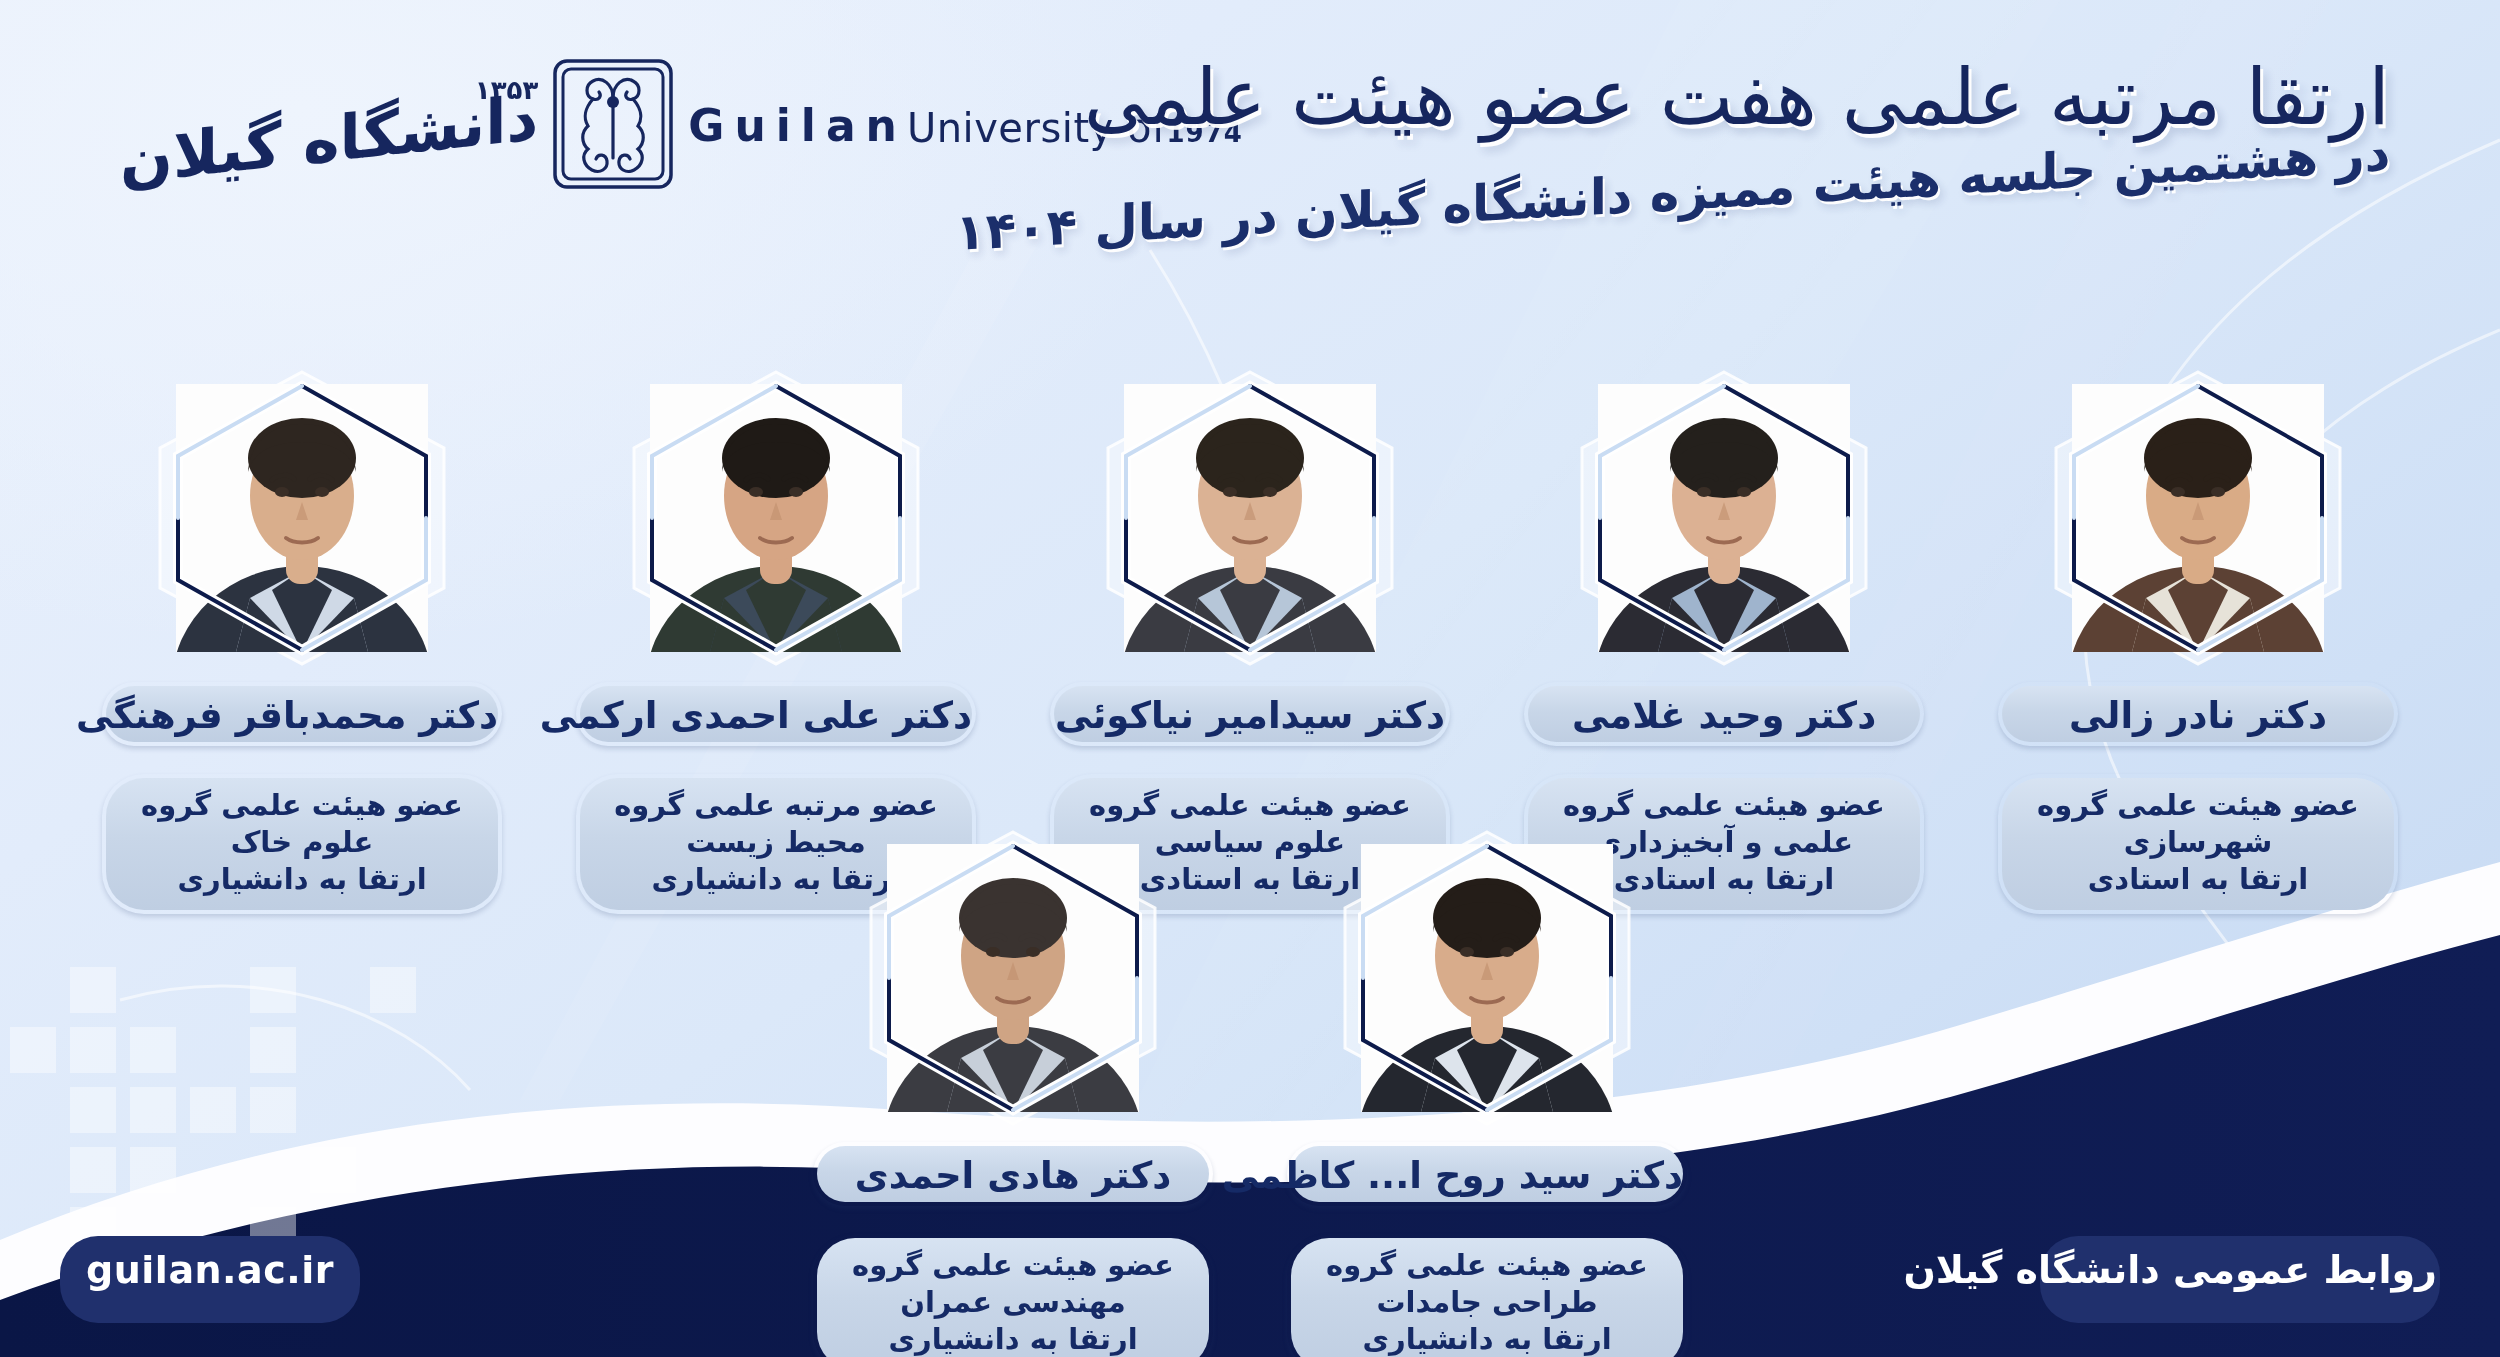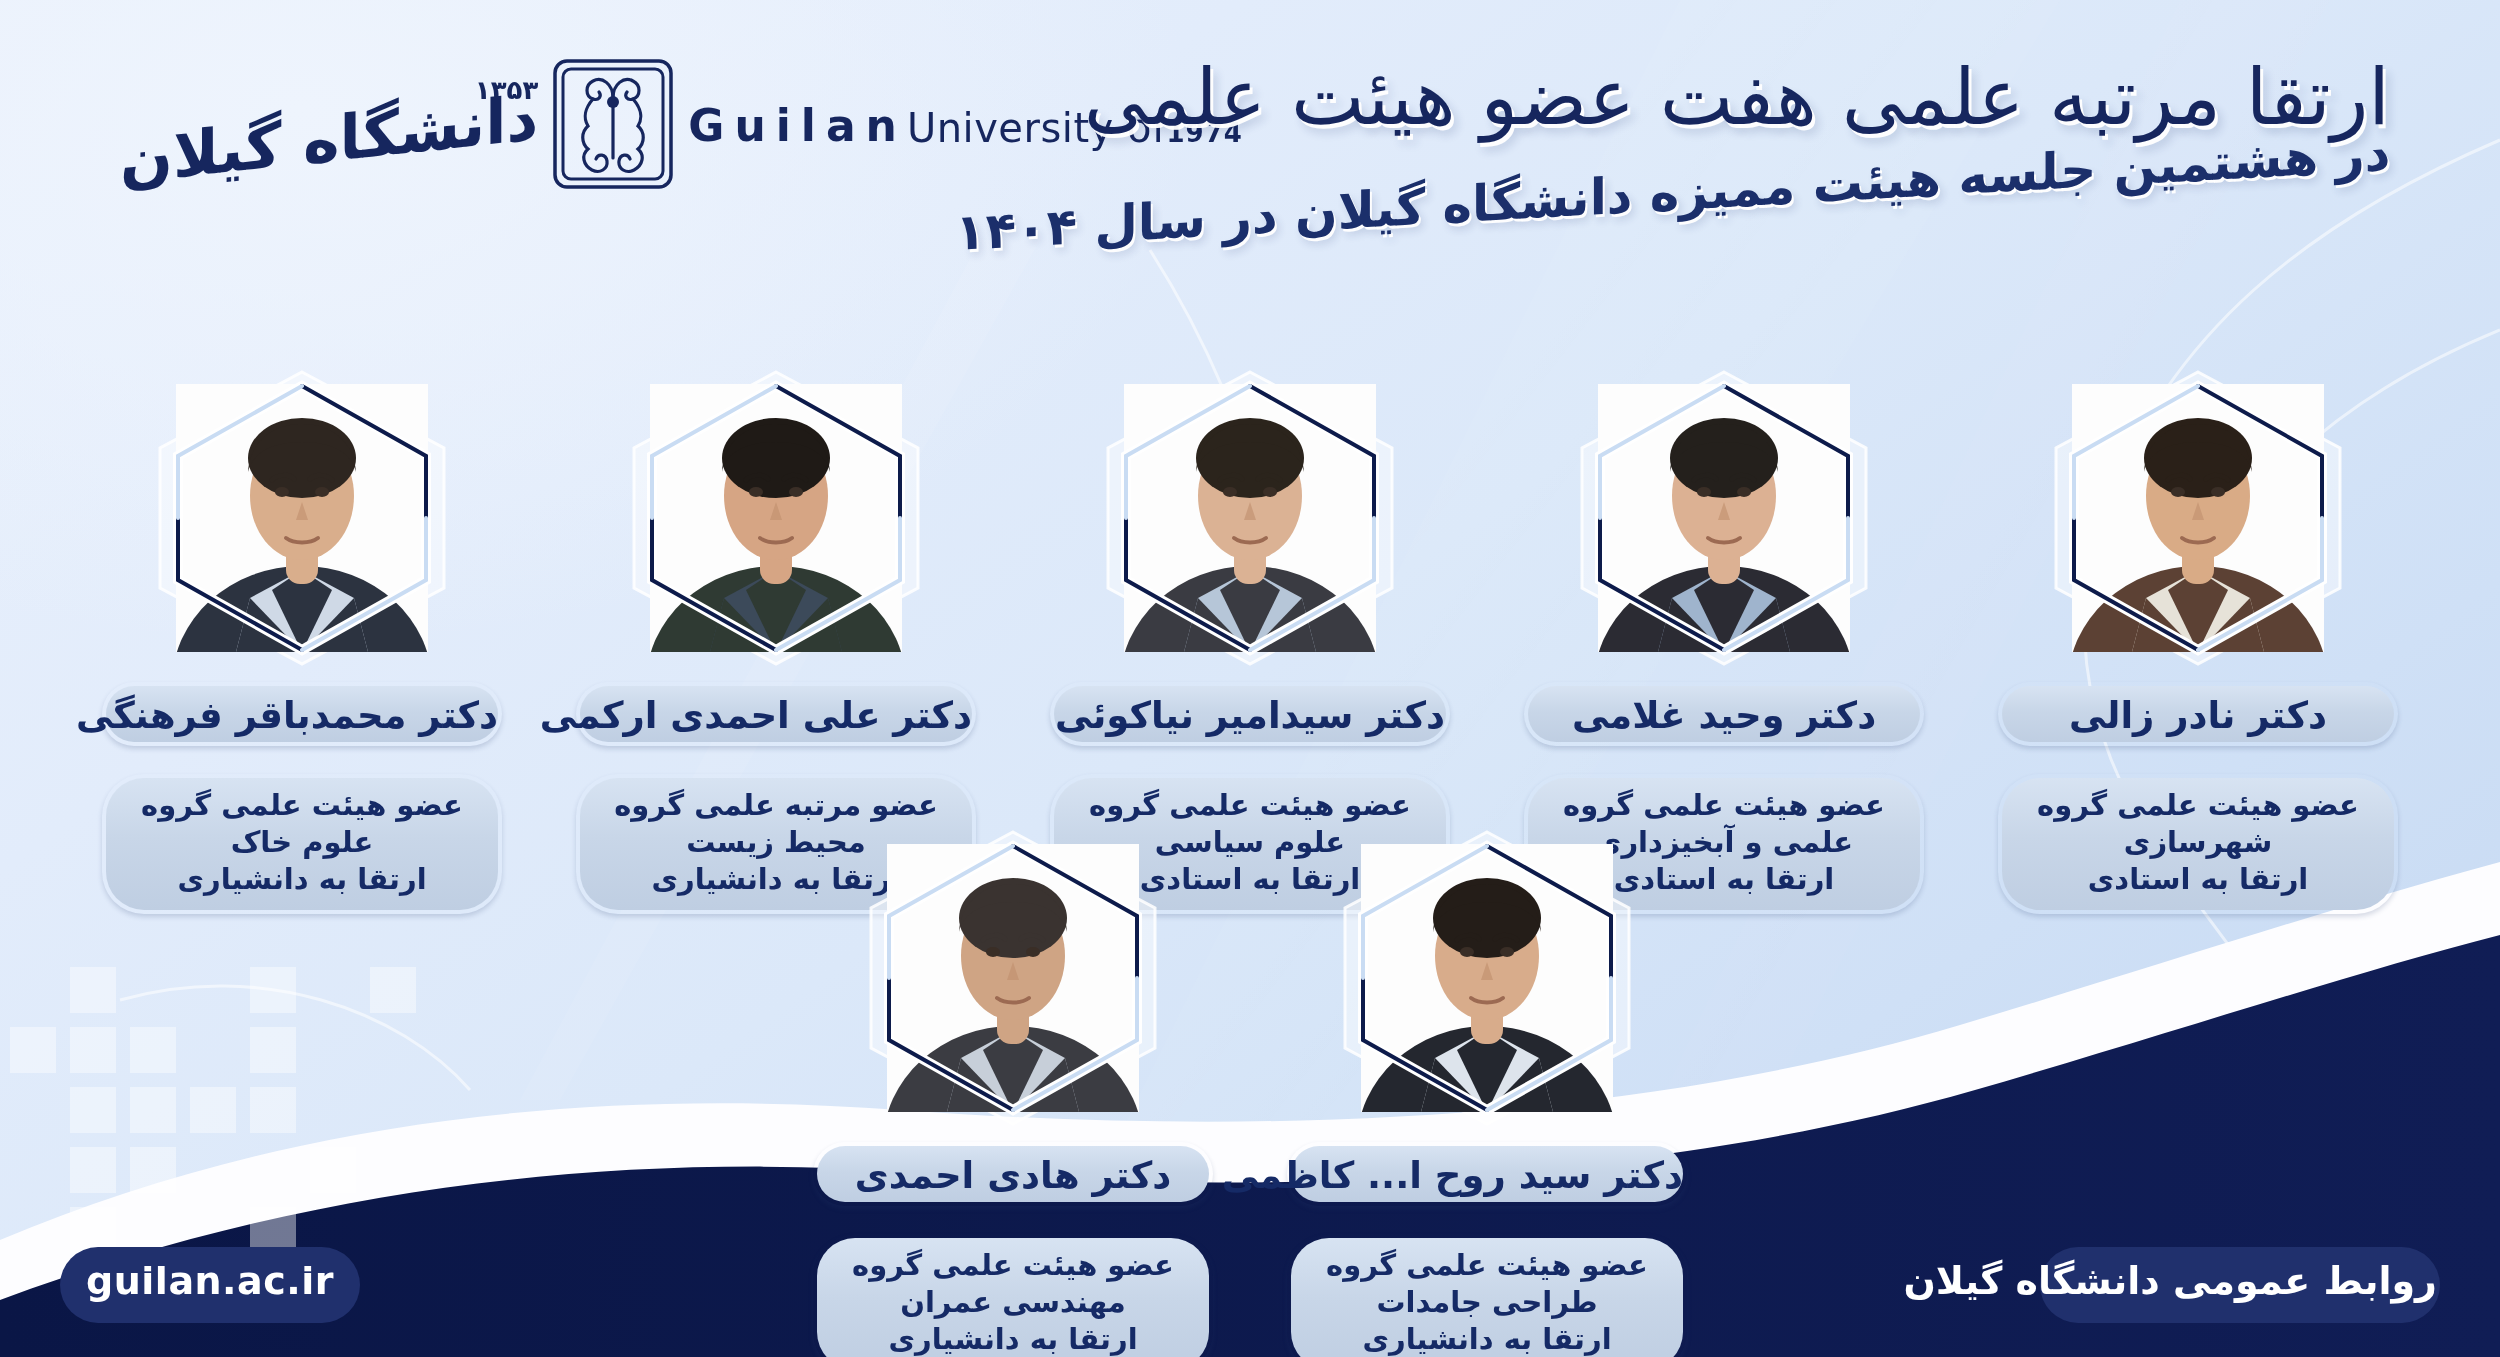--- a/index.html
+++ b/index.html
@@ -83,21 +83,21 @@
   }
   .plate-desc{
     width:400px;padding:9px 10px 12px;
     font-size:29px;font-weight:800;line-height:1.28;
   }
   .plate-desc .l2{display:block;}
 
   
   .footer-pill{
     position:absolute;bottom:34px;box-sizing:border-box;
-    height:76px;line-height:62px;
+    height:87px;line-height:62px;
     background:#20306d;border:3px solid transparent;border-radius:38px;
     color:#ffffff;text-align:center;white-space:nowrap;
   }
   .footer-pill::before{
     content:"";position:absolute;inset:-3px;border-radius:41px;z-index:-1;
     background:linear-gradient(180deg,#f2f5f9 0%, #aeb8c6 40%, #7b8594 70%, #e2e7ee 100%);
   }
   .footer-url{left:60px;width:300px;font-size:38px;font-weight:900;letter-spacing:.5px;}
   .footer-pr{right:60px;width:400px;font-size:38px;font-weight:900;direction:rtl;}
 </style>

